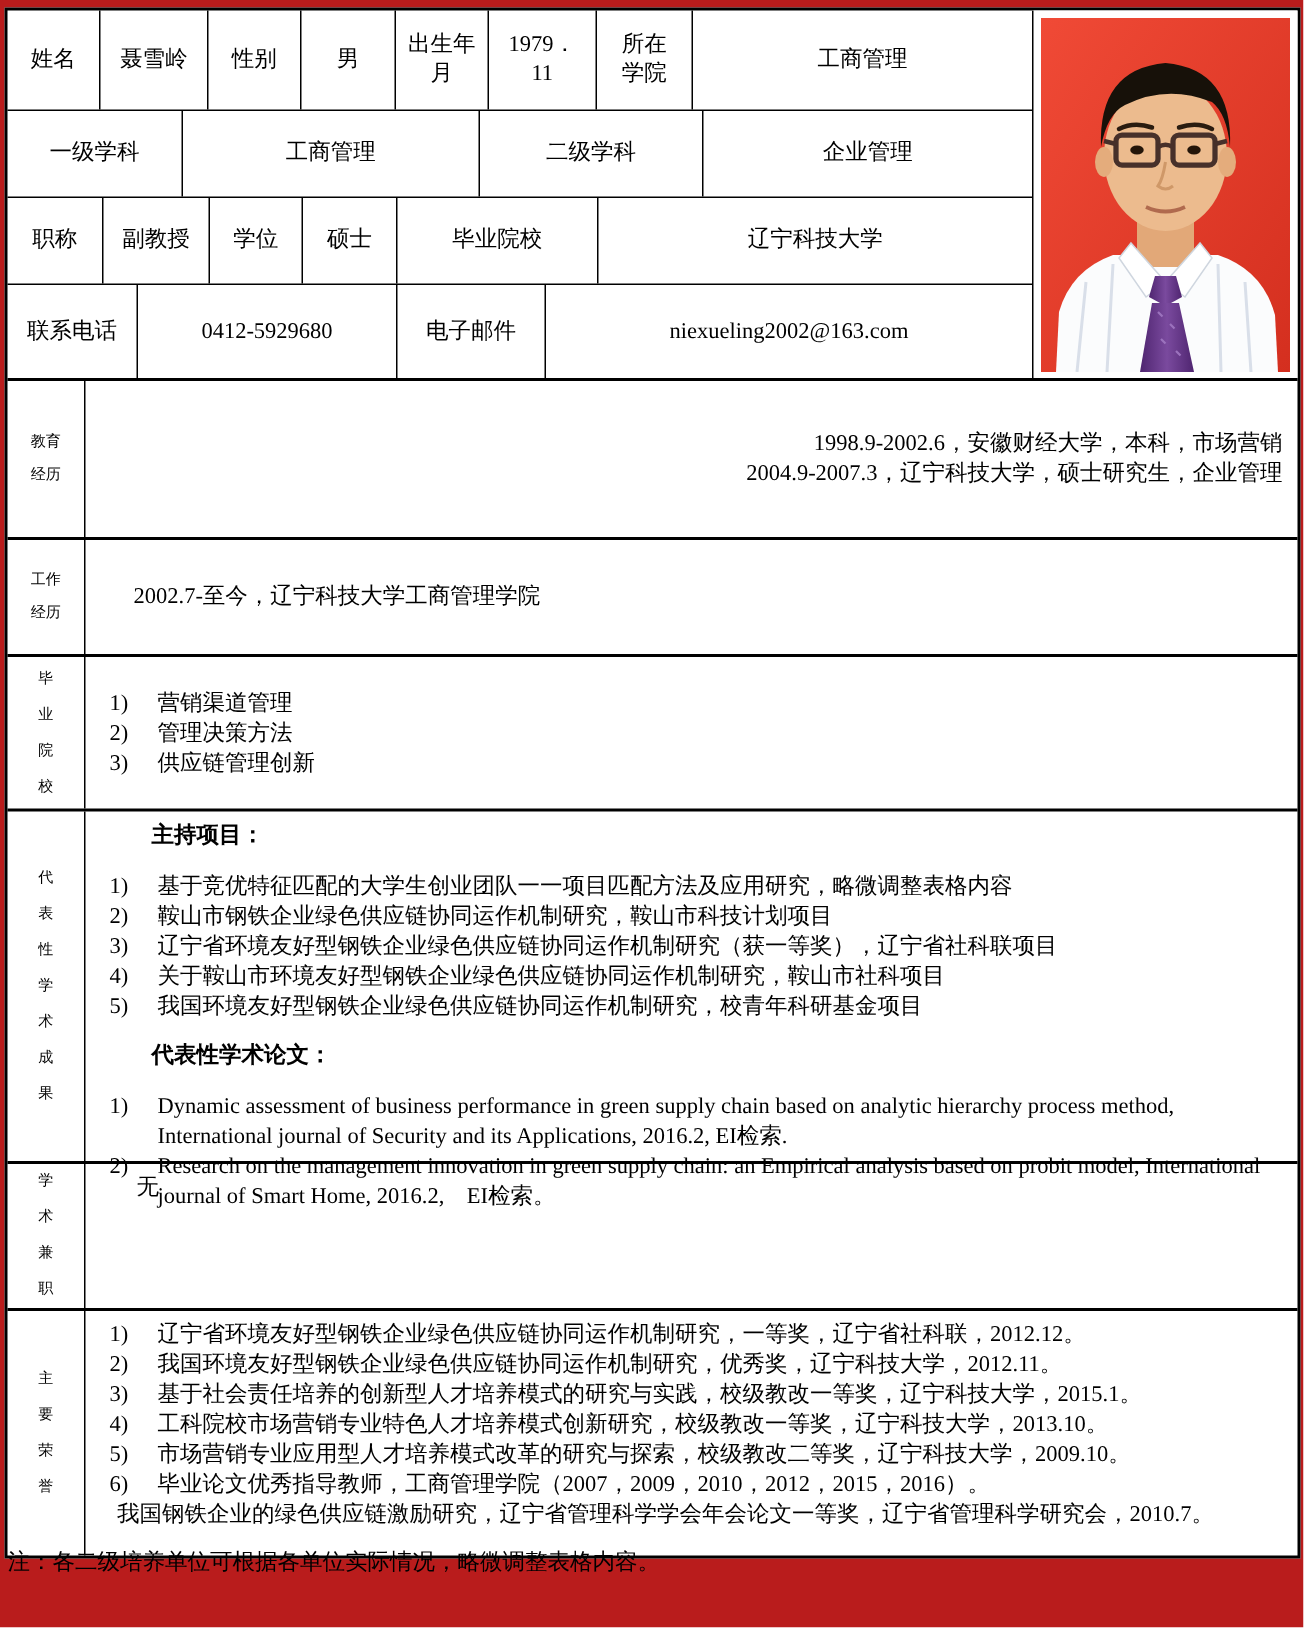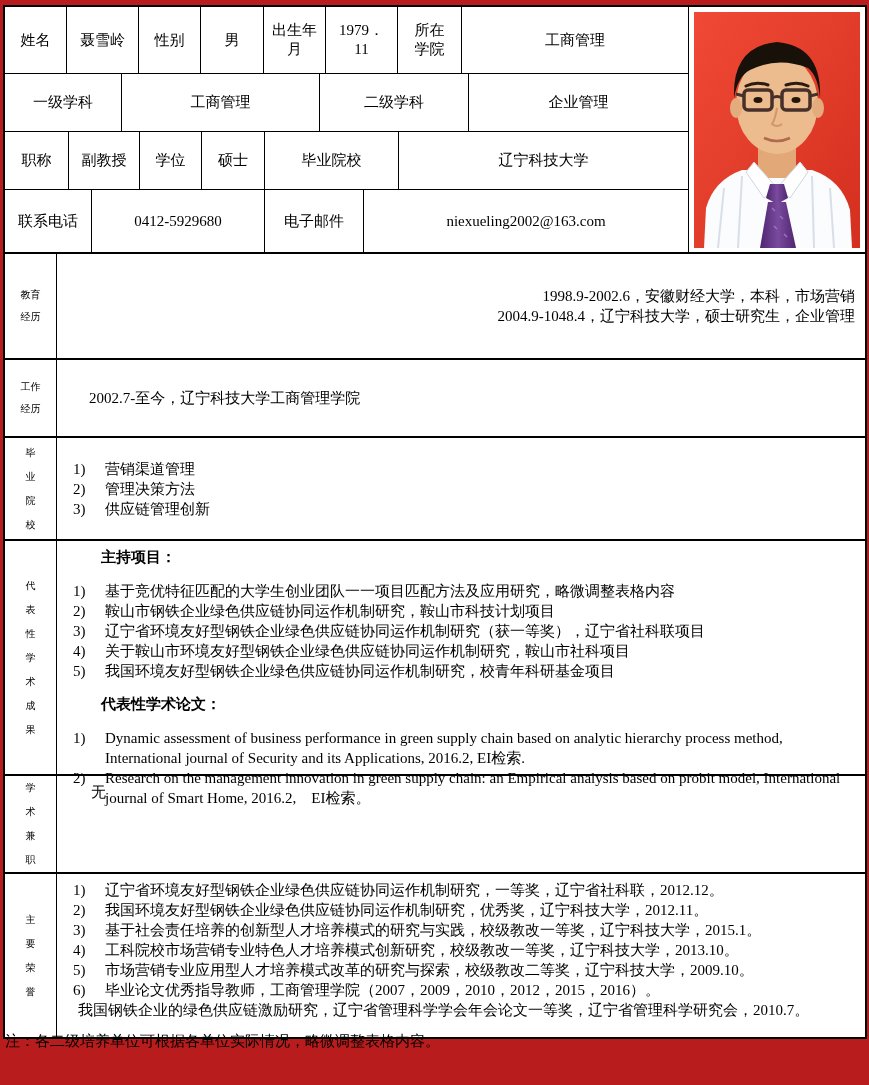--- a/index.html
+++ b/index.html
@@ -227,21 +227,21 @@
         </svg>
       </div>
     </div>
 
     <div class="section">
       <div class="sec-label">
           <span class="vlab lab2">教育经历</span>
         </div>
       <div class="sec-content vcenter h-edu">
         <div>1998.9-2002.6，安徽财经大学，本科，市场营销</div>
-        <div>2004.9-1048.4，辽宁科技大学，硕士研究生，企业管理</div>
+        <div>2004.9-2007.3，辽宁科技大学，硕士研究生，企业管理</div>
       </div>
     </div>
 
     <div class="section">
       <div class="sec-label">
           <span class="vlab lab2">工作经历</span>
         </div>
       <div class="sec-content vcenter h-work">
         <div class="indent24">2002.7-至今，辽宁科技大学工商管理学院</div>
       </div>

